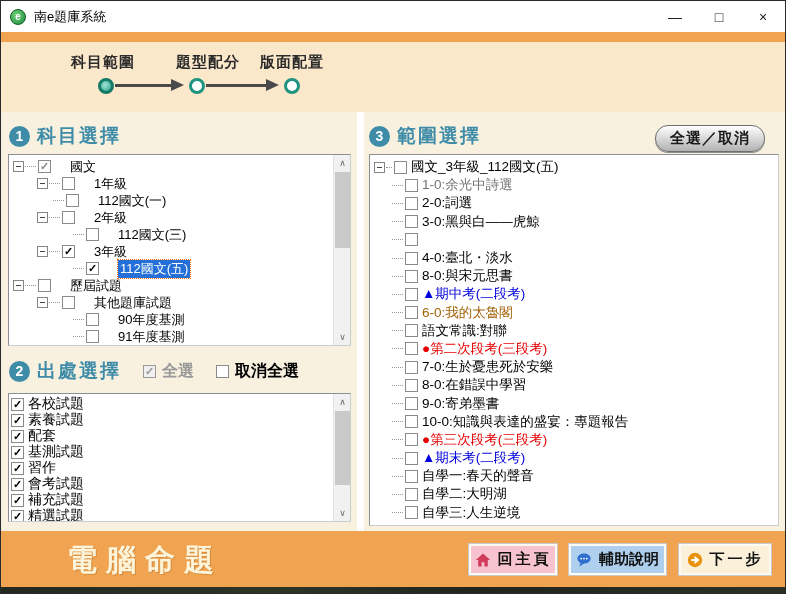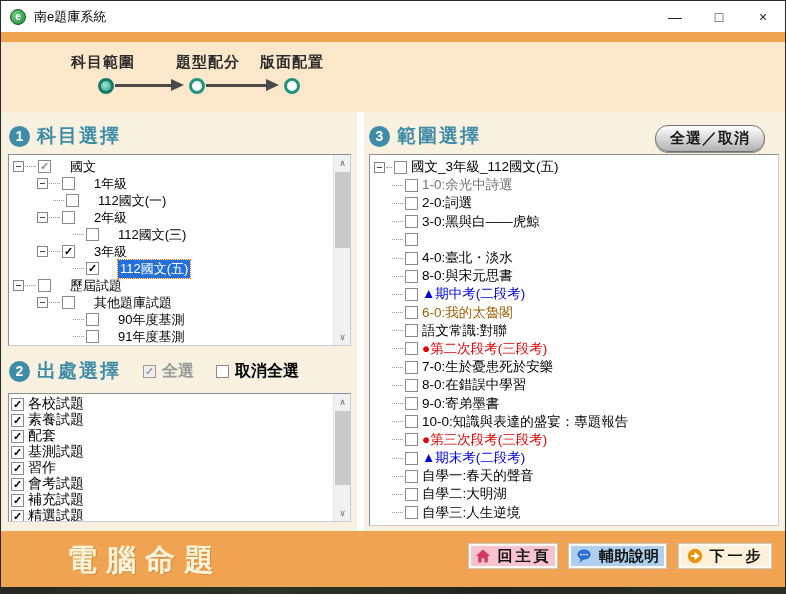--- a/index.html
+++ b/index.html
@@ -81,21 +81,21 @@
   .pill-btn { position:absolute; left:654px; top:13px; width:110px; height:27px; border-radius:13px;
     background:linear-gradient(#ffffff, #dcdcdc 45%, #b2b2b2); border:1px solid #6f6f6f;
     box-shadow:0 1px 0 #8d8d8d; font-size:15px; font-weight:bold; color:#1a1a1a;
     display:flex; align-items:center; justify-content:center; letter-spacing:1px; cursor:default;
     font-family:"Liberation Sans", sans-serif; }
 
   
   .footer { position:relative; height:56px; background:#f0a350; }
   .brand { position:absolute; left:66px; top:9px; font-size:30px; font-weight:bold; color:#fdf4da;
     letter-spacing:9px; text-shadow:1px 1px 0 rgba(186,121,43,.55); }
-  .f-btn { position:absolute; top:13px; height:24px; border:2px solid #fdfaf2; box-shadow:0 0 0 1px #c9c9c9;
+  .f-btn { position:absolute; top:13px; height:31px; border:2px solid #fdfaf2; box-shadow:0 0 0 1px #c9c9c9;
     display:flex; align-items:center; justify-content:center; gap:7px;
     font-size:15px; font-weight:bold; color:#111; cursor:default; font-family:"Liberation Sans", sans-serif; }
   .f-home { left:468px; width:88px; background:#f7c3d0; letter-spacing:3px; }
   .f-help { left:568px; width:97px; background:#aed0ee; letter-spacing:0; }
   .f-next { left:678px; width:92px; background:#fbf0d9; letter-spacing:3px; }
   .f-icon { width:16px; height:16px; flex:0 0 16px; }
 
   .bottom-strip { height:8px; background:linear-gradient(90deg,#23291f,#2d3527 35%,#20261d 60%,#2a3124); }
 </style>
 </head>

